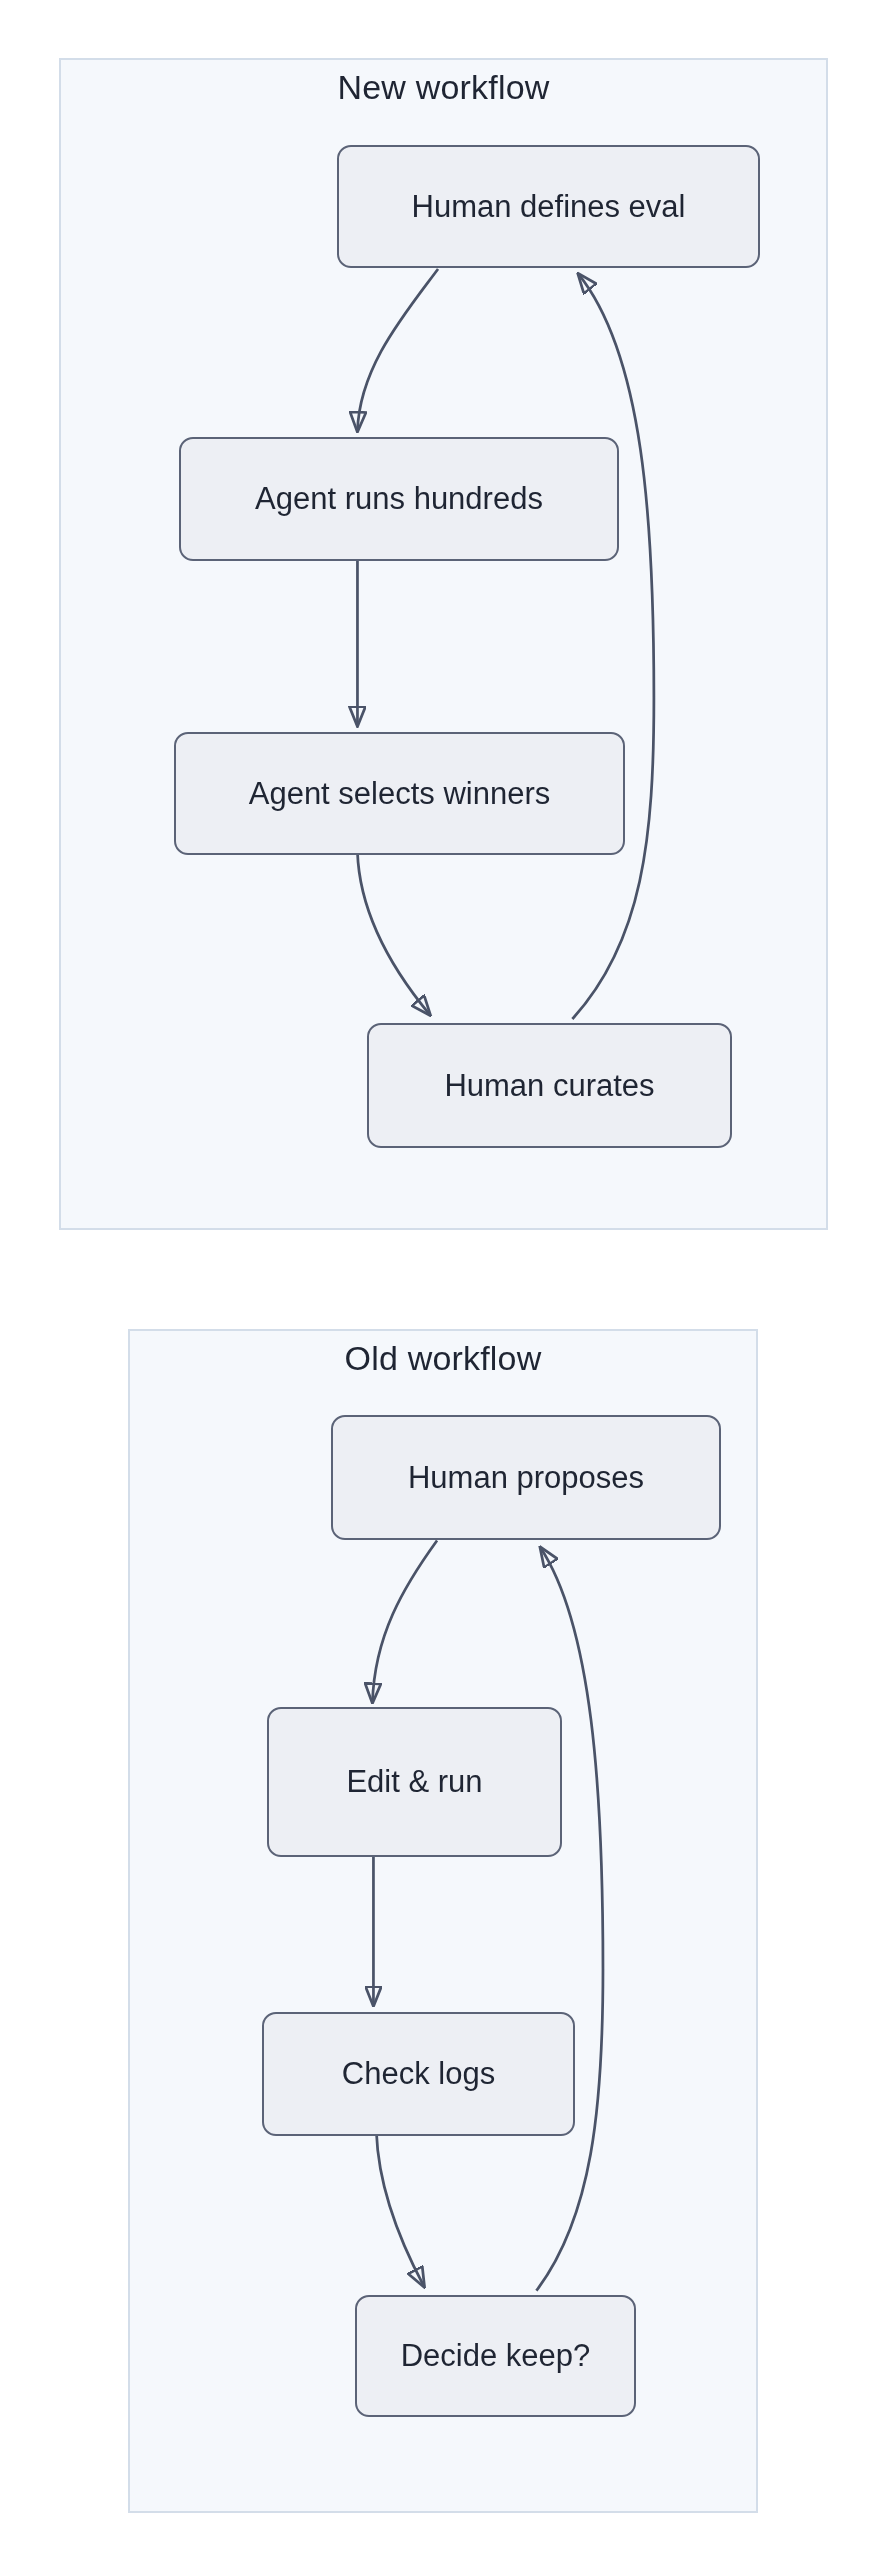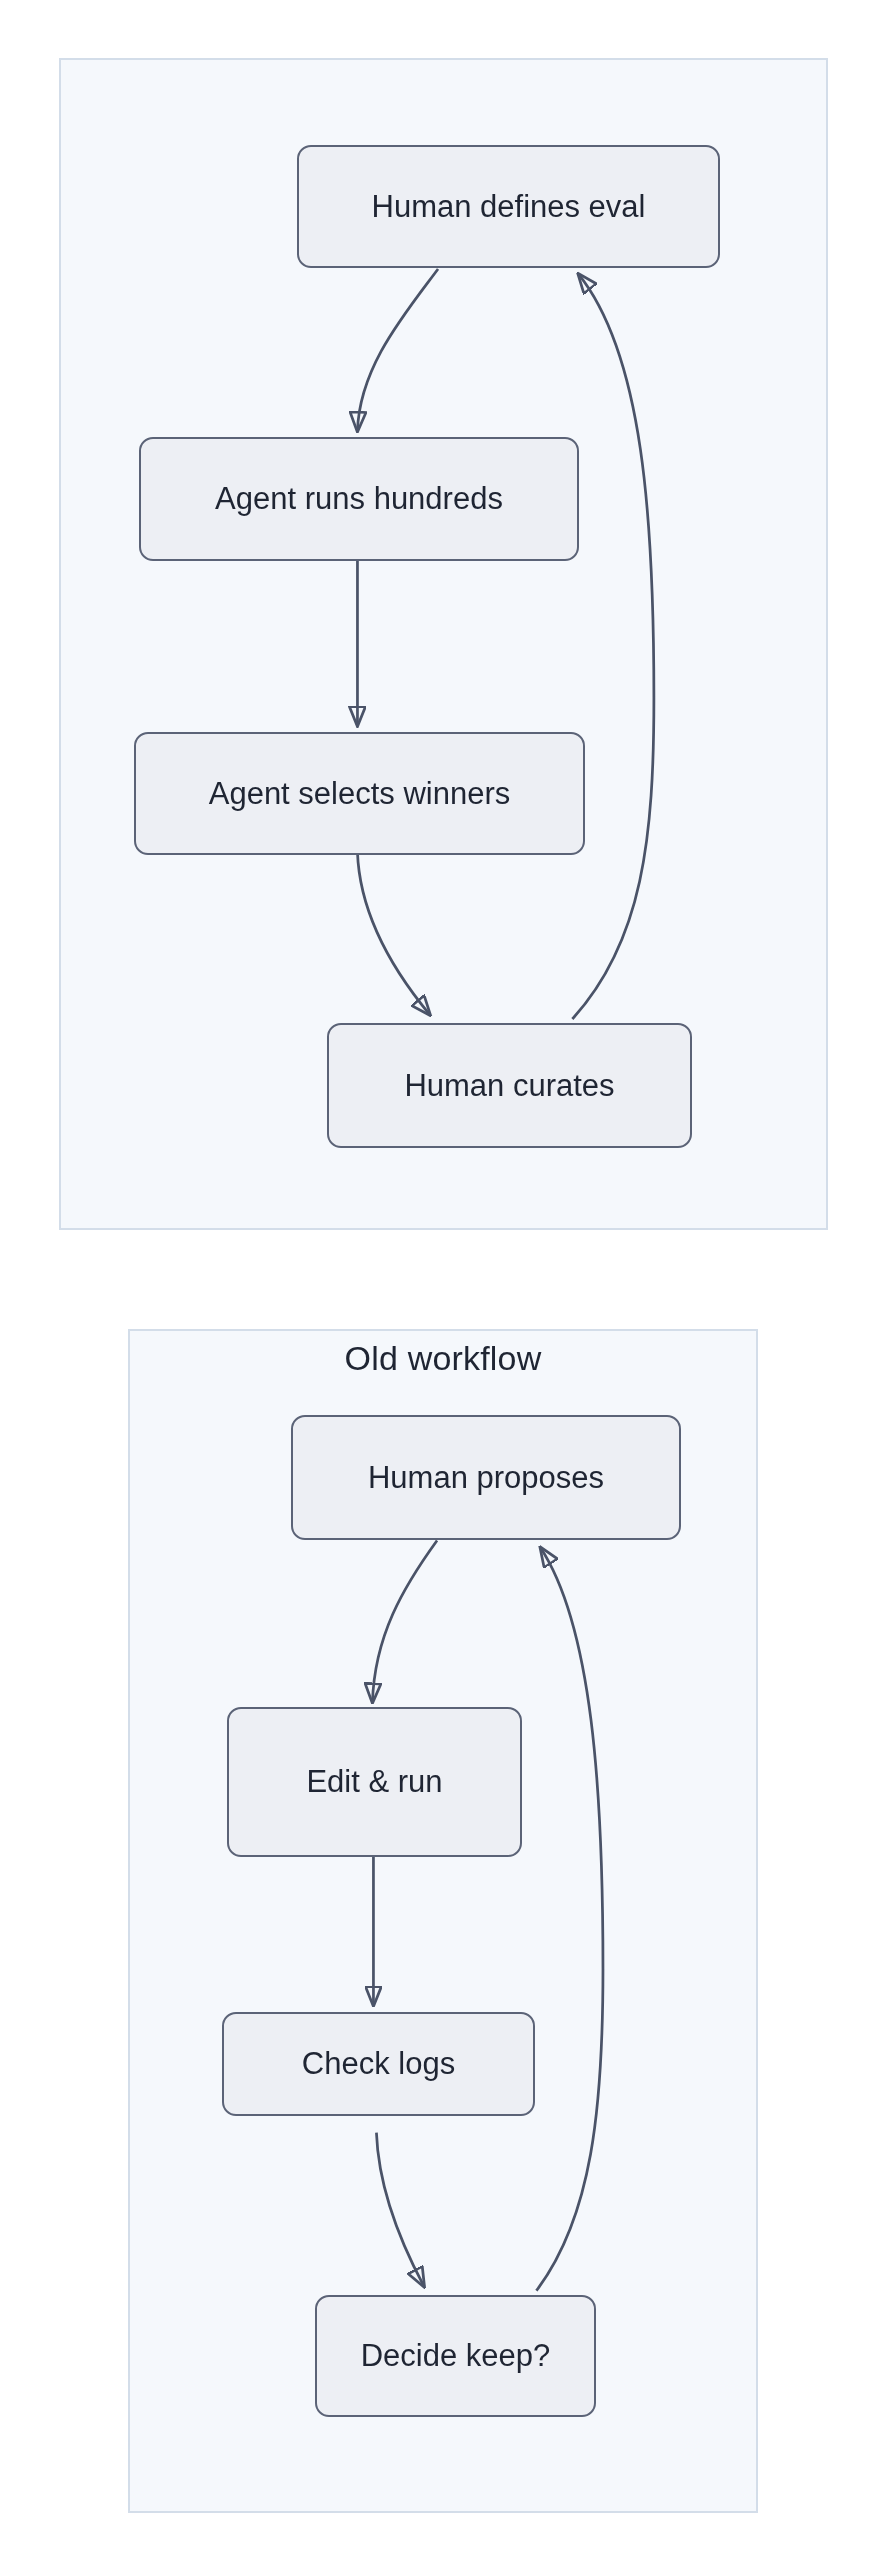--- a/index.html
+++ b/index.html
@@ -31,37 +31,38 @@
     color:var(--text);letter-spacing:0.2px;
   }
   .edges{position:absolute;left:0;top:0;width:100%;height:100%;overflow:visible;}
   .edges path{fill:none;stroke:var(--edge-stroke);stroke-width:2.75px;}
   .node{
     position:absolute;display:flex;align-items:center;justify-content:center;
     background:var(--node-fill);
     border:2px solid var(--node-border);
     border-radius:14px;
     font-size:31px;font-weight:400;color:var(--text);
-    text-align:center;white-space:nowrap;
+    text-align:center;white-space:nowrap;margin-left:40px;
   }
   
   .n-a{left:236px;top:85px;width:423px;height:123px;}
   .n-b{left:78px;top:377px;width:440px;height:124px;text-align:right;}
   .n-c{left:73px;top:672px;width:451px;height:123px;}
   .n-d{left:266px;top:963px;width:365px;height:125px;}
   
   .n-e{left:161px;top:84px;width:390px;height:125px;}
   .n-f{left:97px;top:376px;width:295px;height:150px;}
-  .n-g{left:92px;top:681px;width:313px;height:104px;}
+  .n-g{left:92px;top:681px;width:313px;height:124px;}
   .n-h{left:185px;top:964px;width:281px;height:122px;}
 </style>
 </head>
 <body>
 
 <section class="diagram diagram-1">
+  <div class="dg-title">New workflow</div>
 
   <svg class="edges" viewBox="0 0 769 1172" aria-hidden="true">
     <defs>
       <marker id="arrow1" viewBox="0 0 22 18" refX="20" refY="9" markerWidth="22" markerHeight="18" markerUnits="userSpaceOnUse" orient="auto">
         <path d="M1,1 L21,9 L1,17 Z" fill="#4a5368" stroke="none"></path>
       </marker>
     </defs>
     <path d="M 379 209 C 344 256, 300 308, 298 372" marker-end="url(#arrow1)"></path>
     <path d="M 298 501 L 298 668" marker-end="url(#arrow1)"></path>
     <path d="M 298 795 C 300 855, 332 912, 371 959" marker-end="url(#arrow1)"></path>

